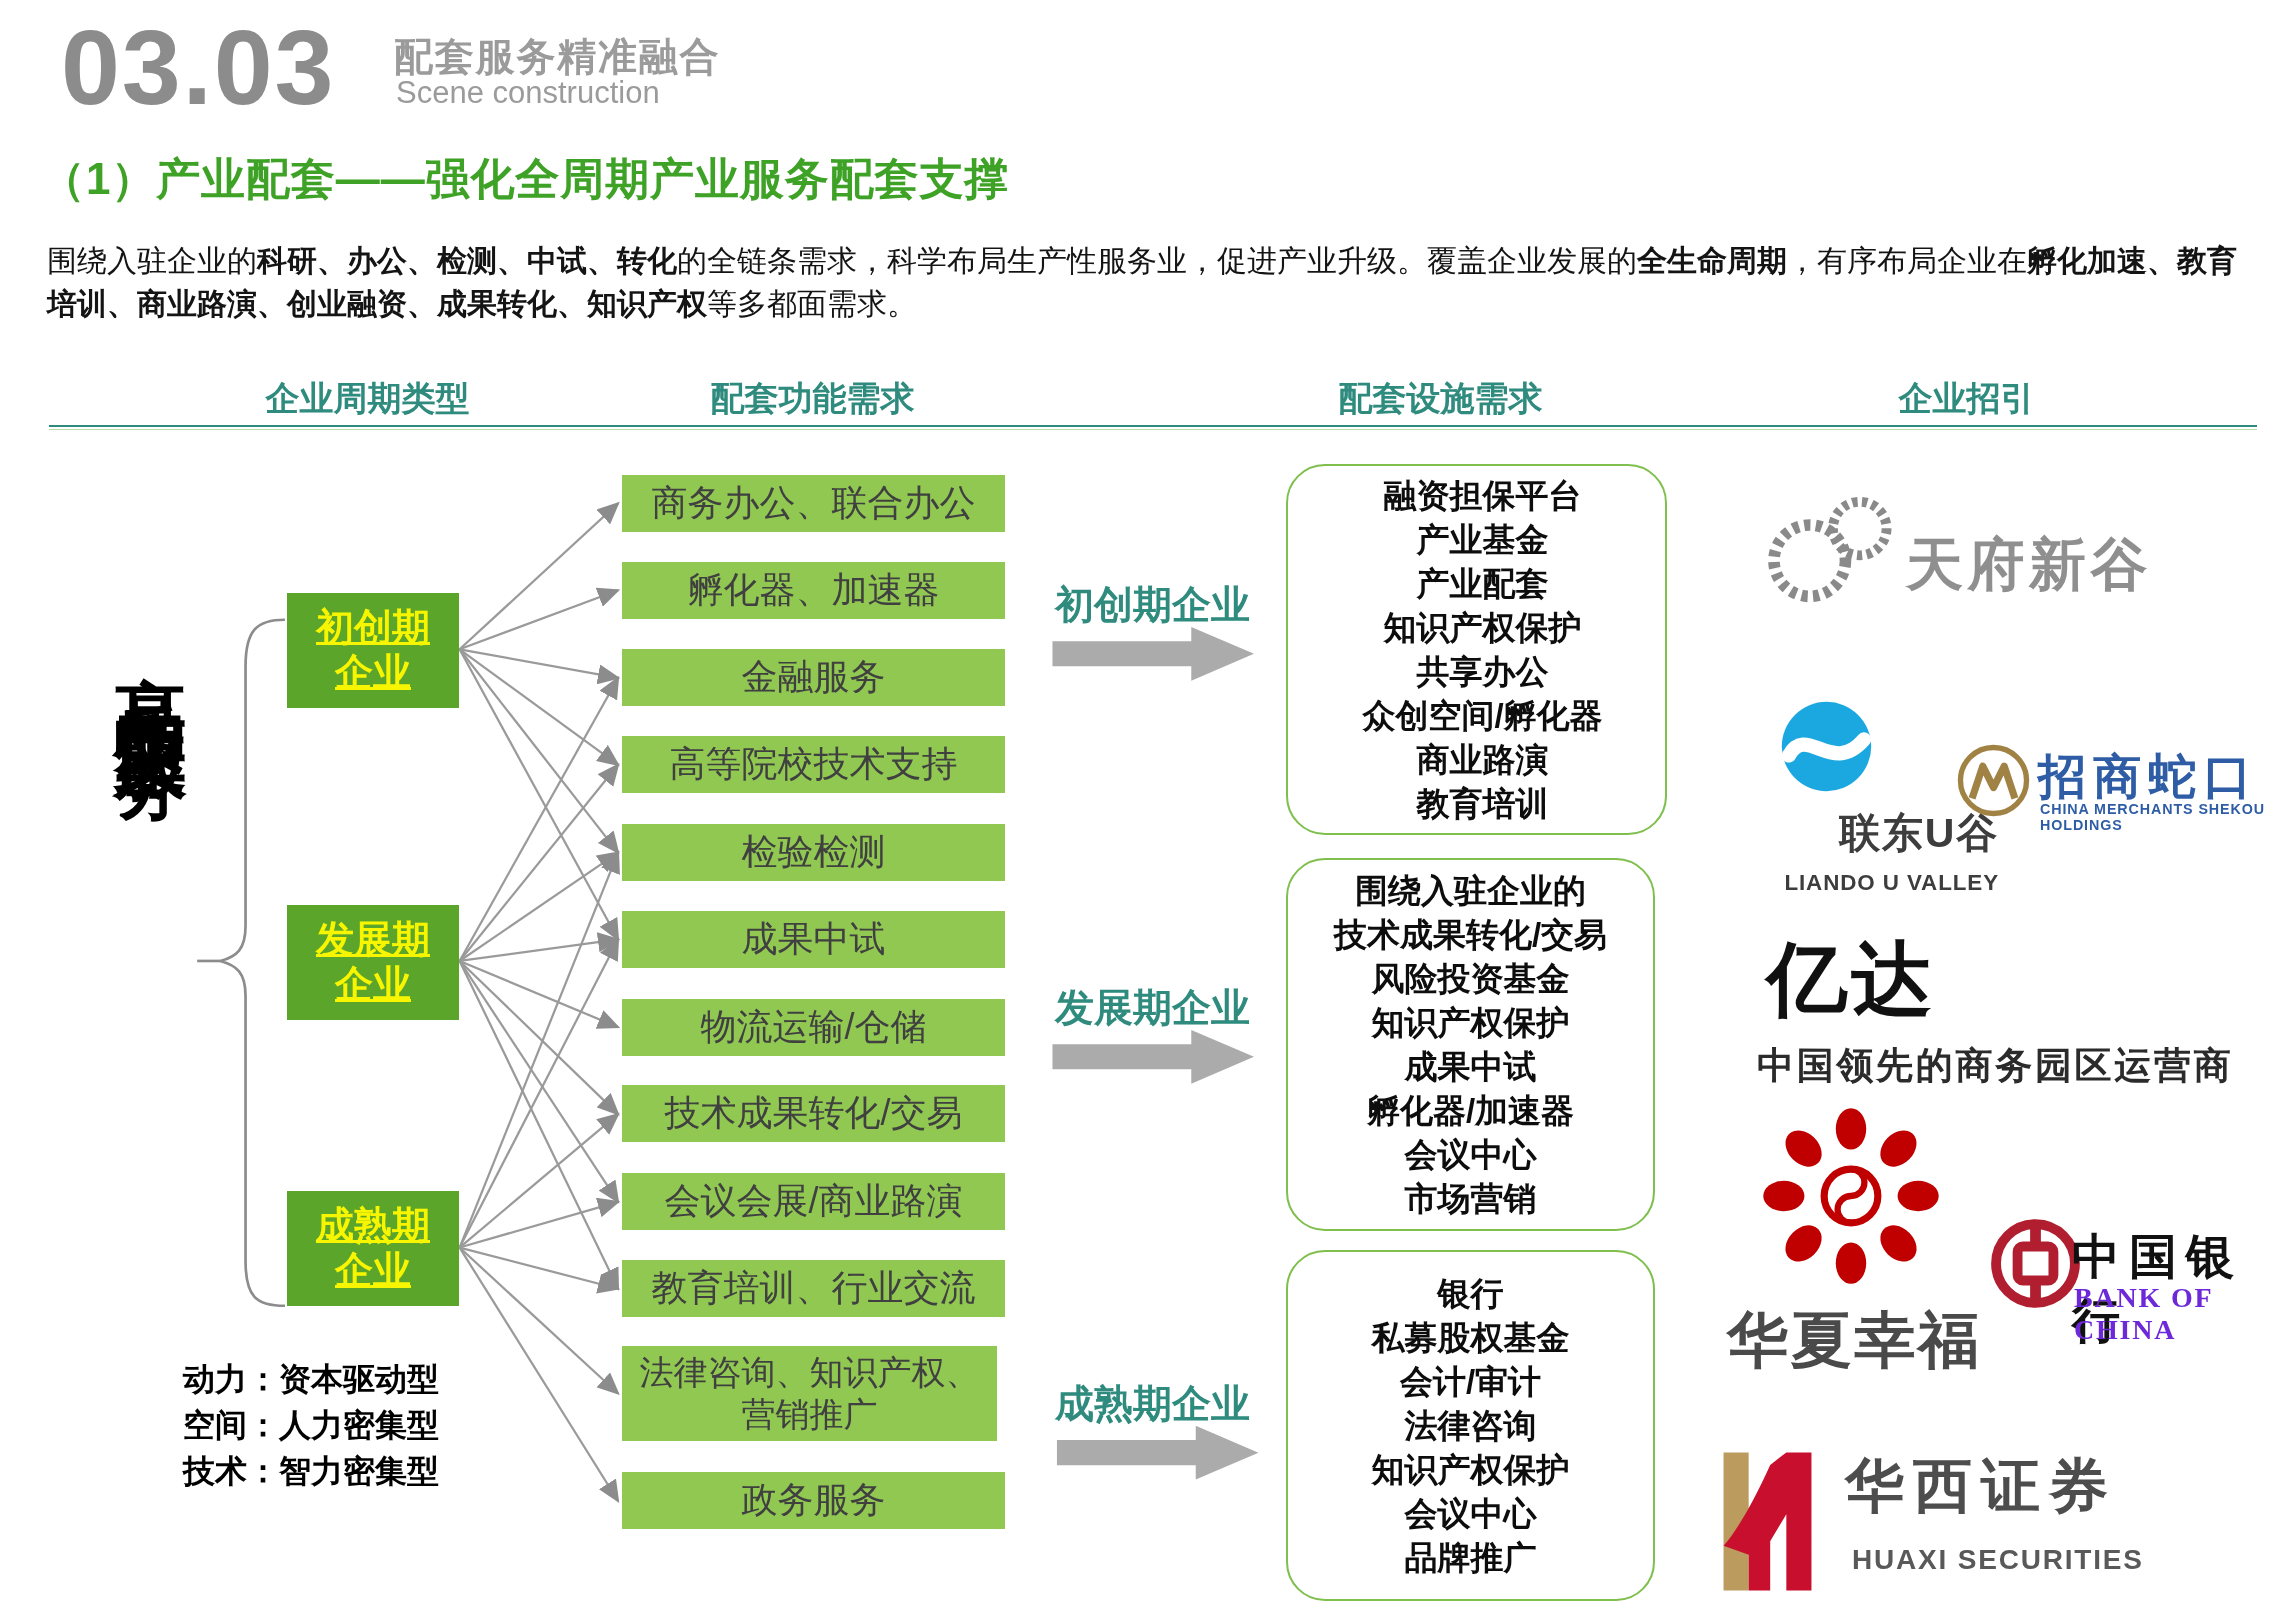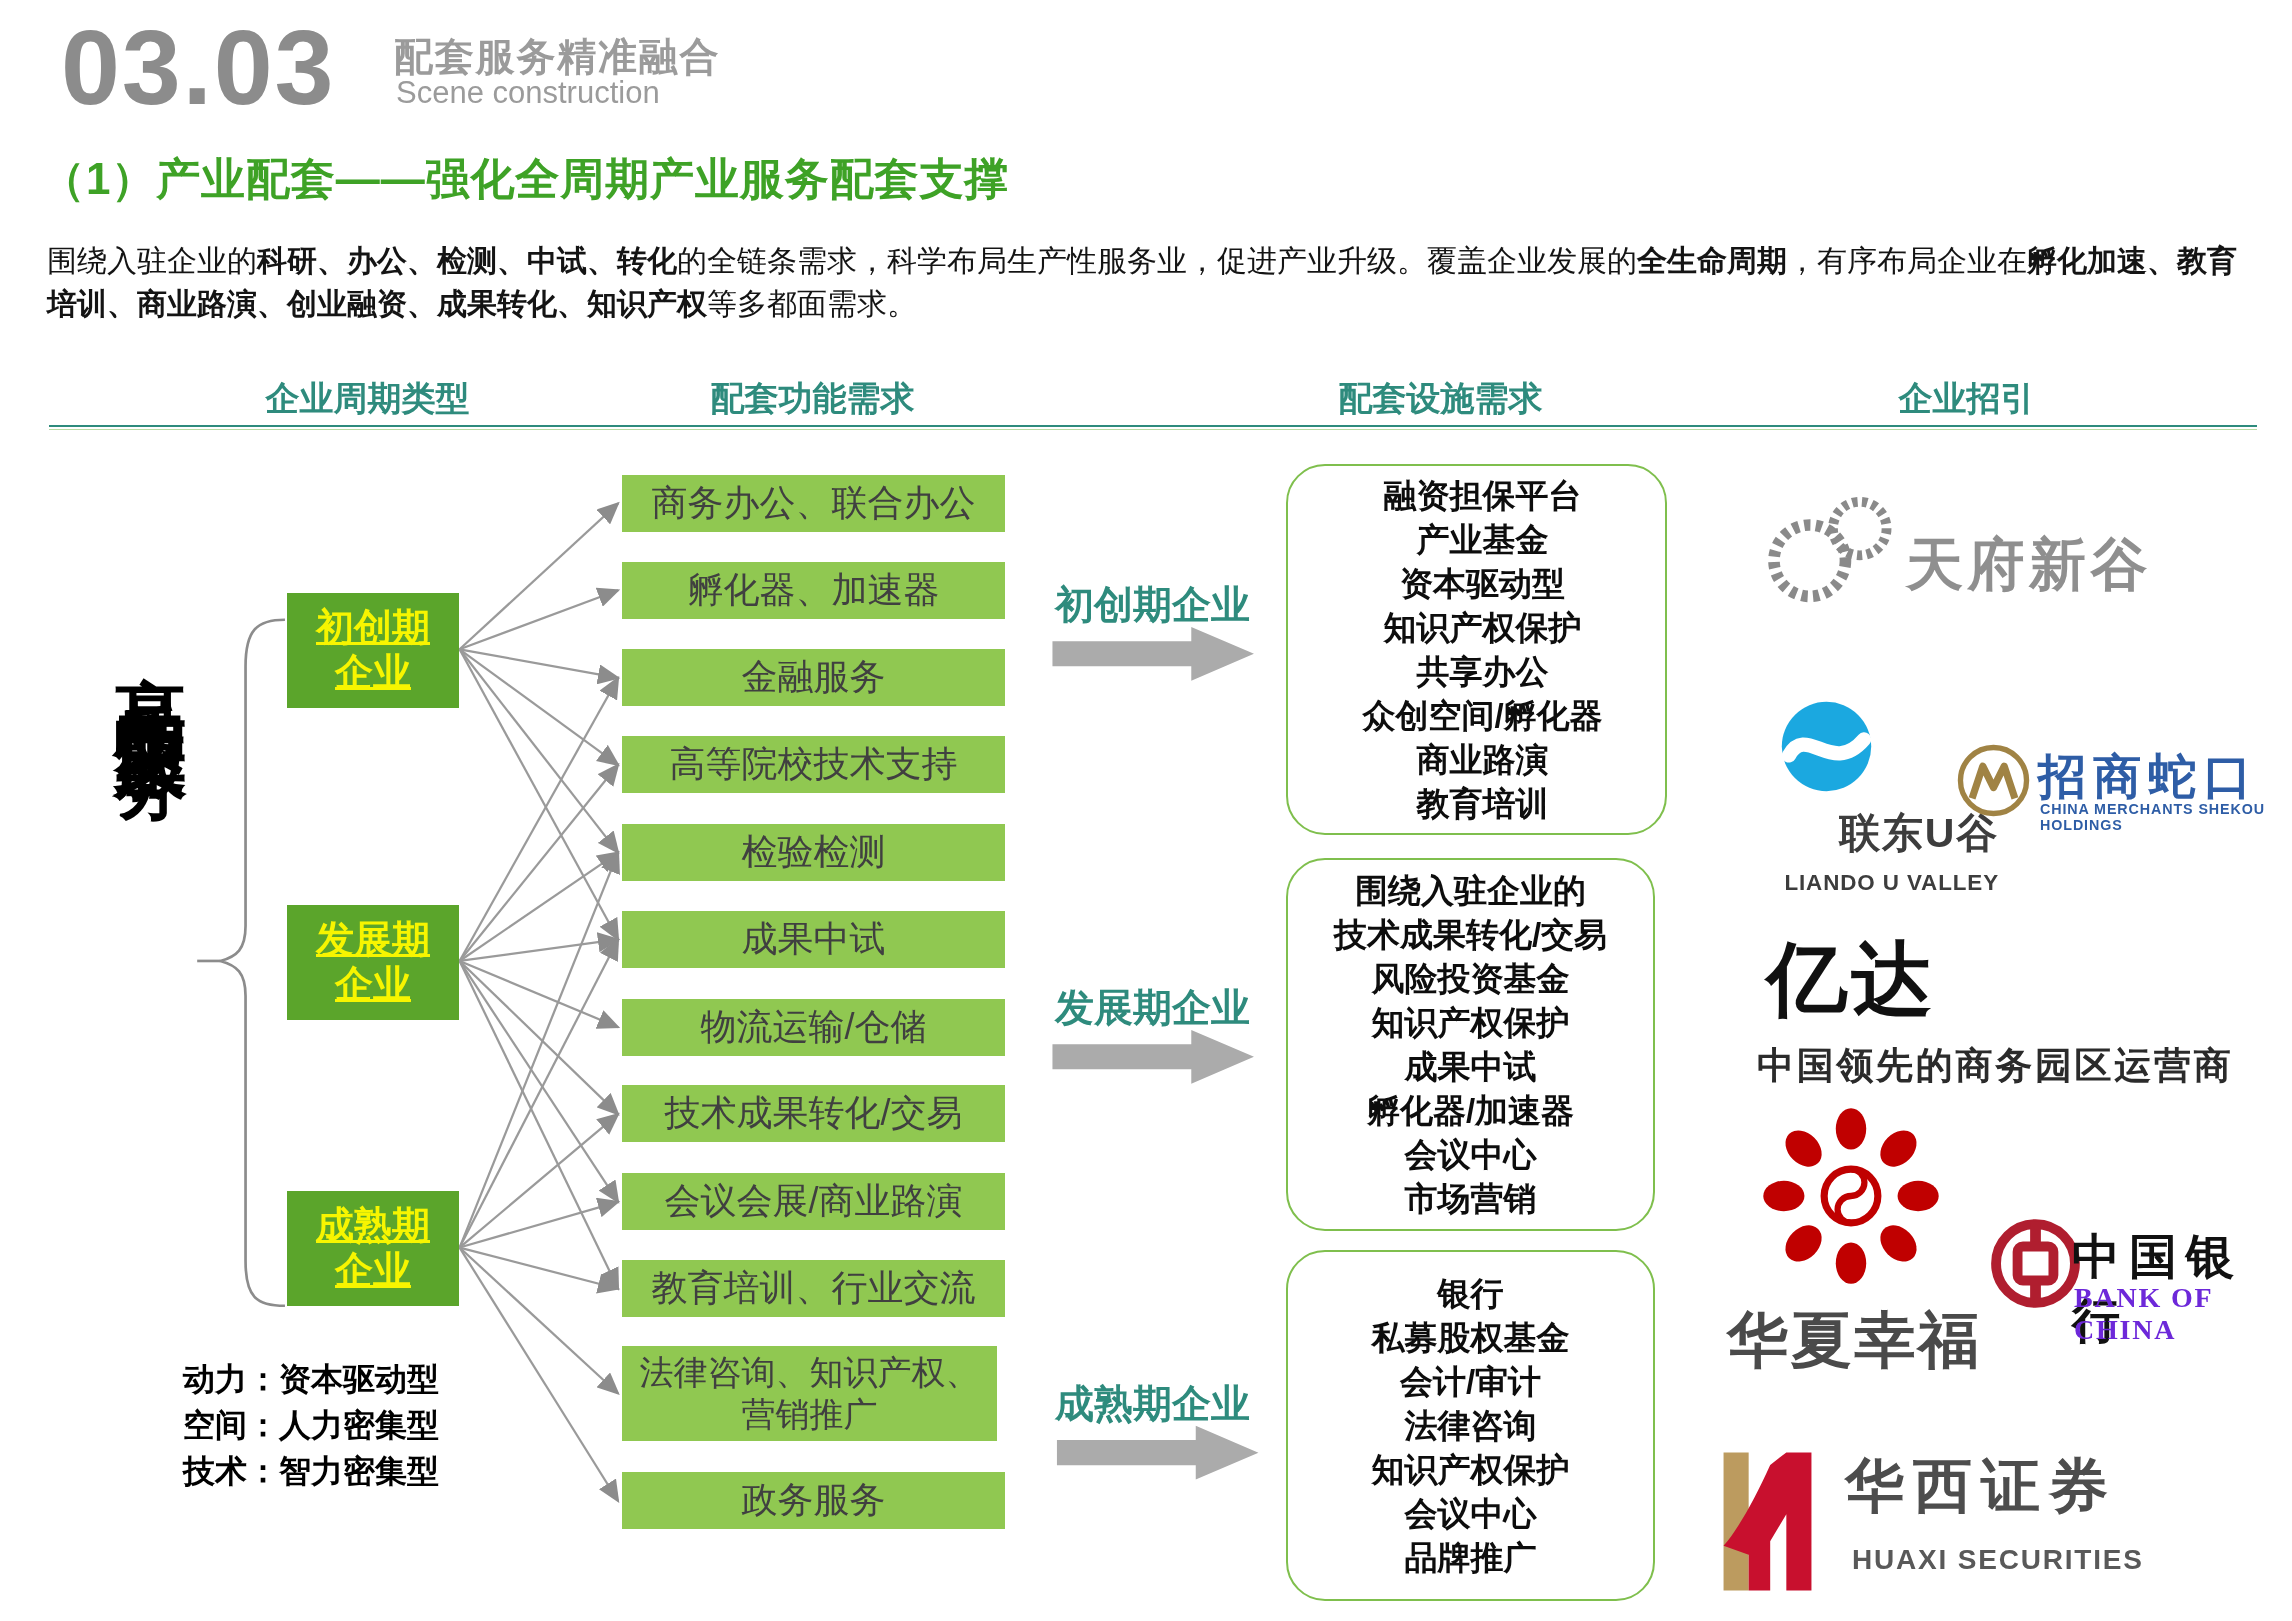--- a/index.html
+++ b/index.html
@@ -150,21 +150,21 @@
 <div class="abs bar tall" style="top:1346px;">法律咨询、知识产权、营销推广</div>
 <div class="abs bar" style="top:1472px;">政务服务</div>
 
 <div class="abs flow" style="top:578px;">初创期企业</div>
 <div class="abs flow" style="top:981px;">发展期企业</div>
 <div class="abs flow" style="top:1377px;">成熟期企业</div>
 
 <div class="abs fbox" style="top:464px;height:367px;padding-left:12px;">
   <div>融资担保平台</div>
   <div>产业基金</div>
-  <div>资本驱动型</div>
+  <div>产业配套</div>
   <div>知识产权保护</div>
   <div>共享办公</div>
   <div>众创空间/孵化器</div>
   <div>商业路演</div>
   <div>教育培训</div>
 </div>
 <div class="abs fbox" style="top:858px;height:369px;">
   <div>围绕入驻企业的</div>
   <div>技术成果转化/交易</div>
   <div>风险投资基金</div>

